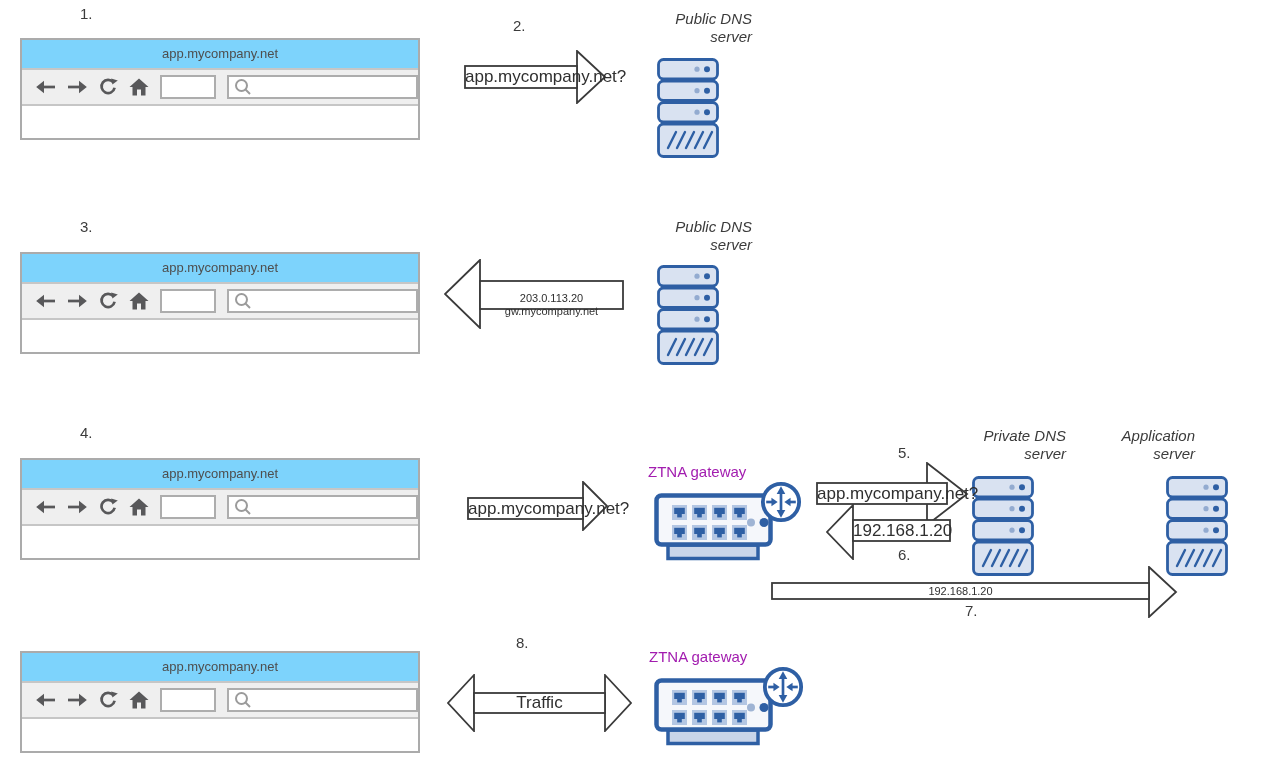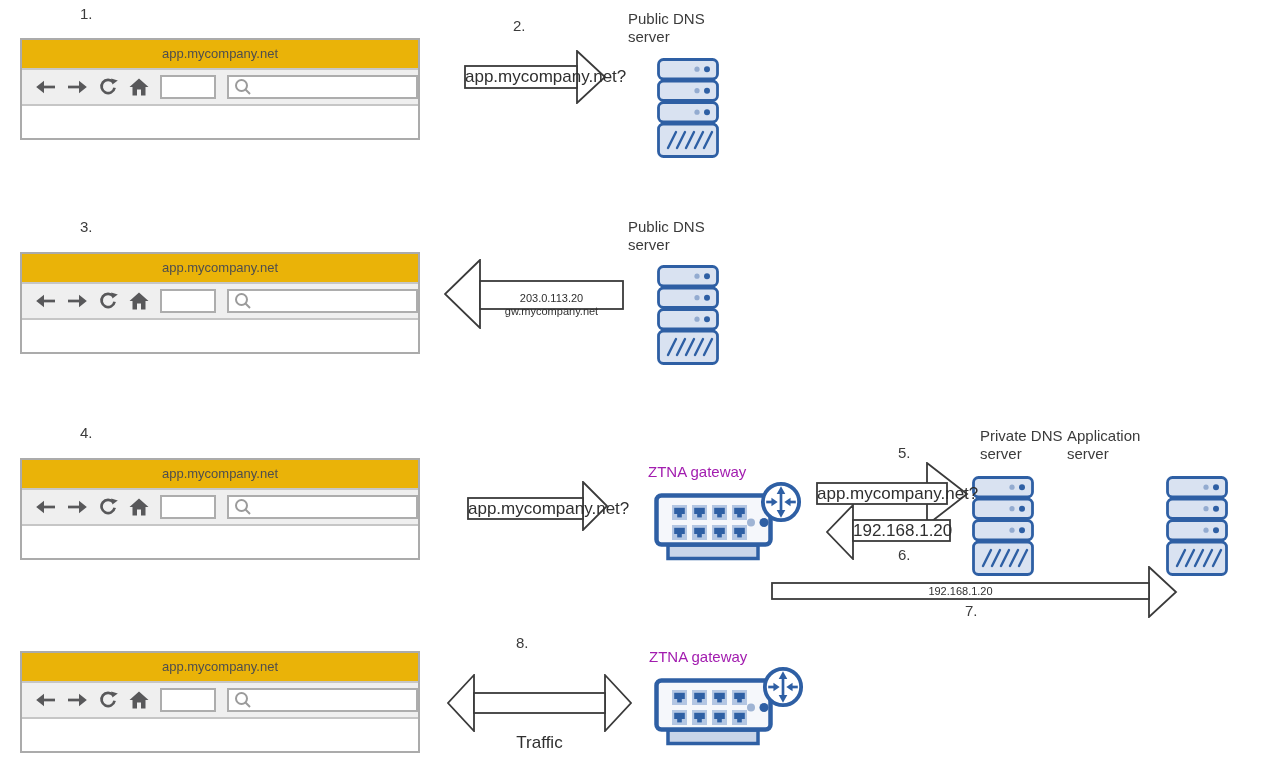--- a/index.html
+++ b/index.html
@@ -1,26 +1,26 @@
 <!DOCTYPE html>
 <html><head>
 <meta charset="utf-8">
 <style>
   html,body{margin:0;padding:0;background:#fff;}
   body{font-family:"Liberation Sans", sans-serif;}
   .canvas{position:relative;width:1263px;height:776px;background:#fff;overflow:hidden;}
   .abs{position:absolute;}
   .step{font-size:15px;color:#3b3b3b;}
-  .heading{font-size:15px;color:#3b3b3b;text-align:left;line-height:18px;}
+  .heading{font-size:15px;color:#3b3b3b;text-align:right;line-height:18px;font-style:italic;}
   .gw-label{font-size:15px;color:#a21caf;white-space:nowrap;}
   .alabel{font-size:17px;color:#2f2f2f;text-align:center;white-space:nowrap;}
   .alabel2{font-size:11px;color:#2f2f2f;text-align:center;line-height:13px;padding-top:11px;white-space:nowrap;}
   
   .browser{width:400px;height:102px;border:2px solid #ababab;background:#fff;box-sizing:border-box;}
-  .bw-title{height:28px;background:#eab308;border-bottom:2px solid #c6c6c6;text-align:center;line-height:28px;font-size:13px;color:#4e4e4e;}
+  .bw-title{height:28px;background:#7dd3fc;border-bottom:2px solid #c6c6c6;text-align:center;line-height:28px;font-size:13px;color:#4e4e4e;}
   .bw-toolbar{height:34px;background:#efefef;border-bottom:2px solid #c6c6c6;display:flex;align-items:center;}
   .bw-content{height:32px;background:#fff;}
   .tbtn{width:22px;height:20px;margin-left:9px;display:flex;align-items:center;justify-content:center;}
   .tbtn:first-child{margin-left:13px;}
   .smallbox{width:56px;height:24px;background:#fff;border:2px solid #adadad;box-sizing:border-box;margin-left:11px;}
   .searchbox{width:194px;height:24px;background:#fff;border:2px solid #adadad;box-sizing:border-box;margin-left:11px;display:flex;align-items:center;}
   .arrow-svg polygon,.arrow-svg rect{fill:#ffffff;stroke:#3a3a3a;stroke-width:1.8;}
 </style>
 </head>
 <body>
@@ -185,21 +185,21 @@
   </div>
 
   <div class="abs heading" style="left:628px;top:10px;width:124px;">
     <div>Public DNS</div>
       <div>server</div>
   </div>
   <div class="abs heading" style="left:628px;top:218px;width:124px;">
     <div>Public DNS</div>
       <div>server</div>
   </div>
-  <div class="abs heading" style="left:980px;top:427px;width:128px;">
+  <div class="abs heading" style="left:938px;top:427px;width:128px;">
     <div>Private DNS</div>
       <div>server</div>
   </div>
   <div class="abs heading" style="left:1067px;top:427px;width:128px;">
     <div>Application</div>
       <div>server</div>
   </div>
   <div class="abs gw-label" style="left:648px;top:463px;">ZTNA gateway</div>
   <div class="abs gw-label" style="left:649px;top:648px;">ZTNA gateway</div>
 
@@ -462,15 +462,15 @@
     <polygon points="378,1 405,26 378,51"></polygon>
       <rect x="1" y="17" width="377" height="16"></rect>
   </svg>
   <div class="abs alabel" style="left:772px;top:583px;width:377px;line-height:16px;font-size:11px;">192.168.1.20</div>
 
   <svg class="abs arrow-svg" style="left:447px;top:674px;" width="185" height="58" viewBox="0 0 185 58">
     <polygon points="27,1 1,29 27,57"></polygon>
       <polygon points="158,1 184,29 158,57"></polygon>
       <rect x="27" y="19" width="131" height="20"></rect>
   </svg>
-  <div class="abs alabel" style="left:474px;top:693px;width:131px;line-height:20px;margin-top:40px;">Traffic</div>
+  <div class="abs alabel" style="left:474px;top:693px;width:131px;line-height:20px;">Traffic</div>
 
 </div>
 
 </body></html>

